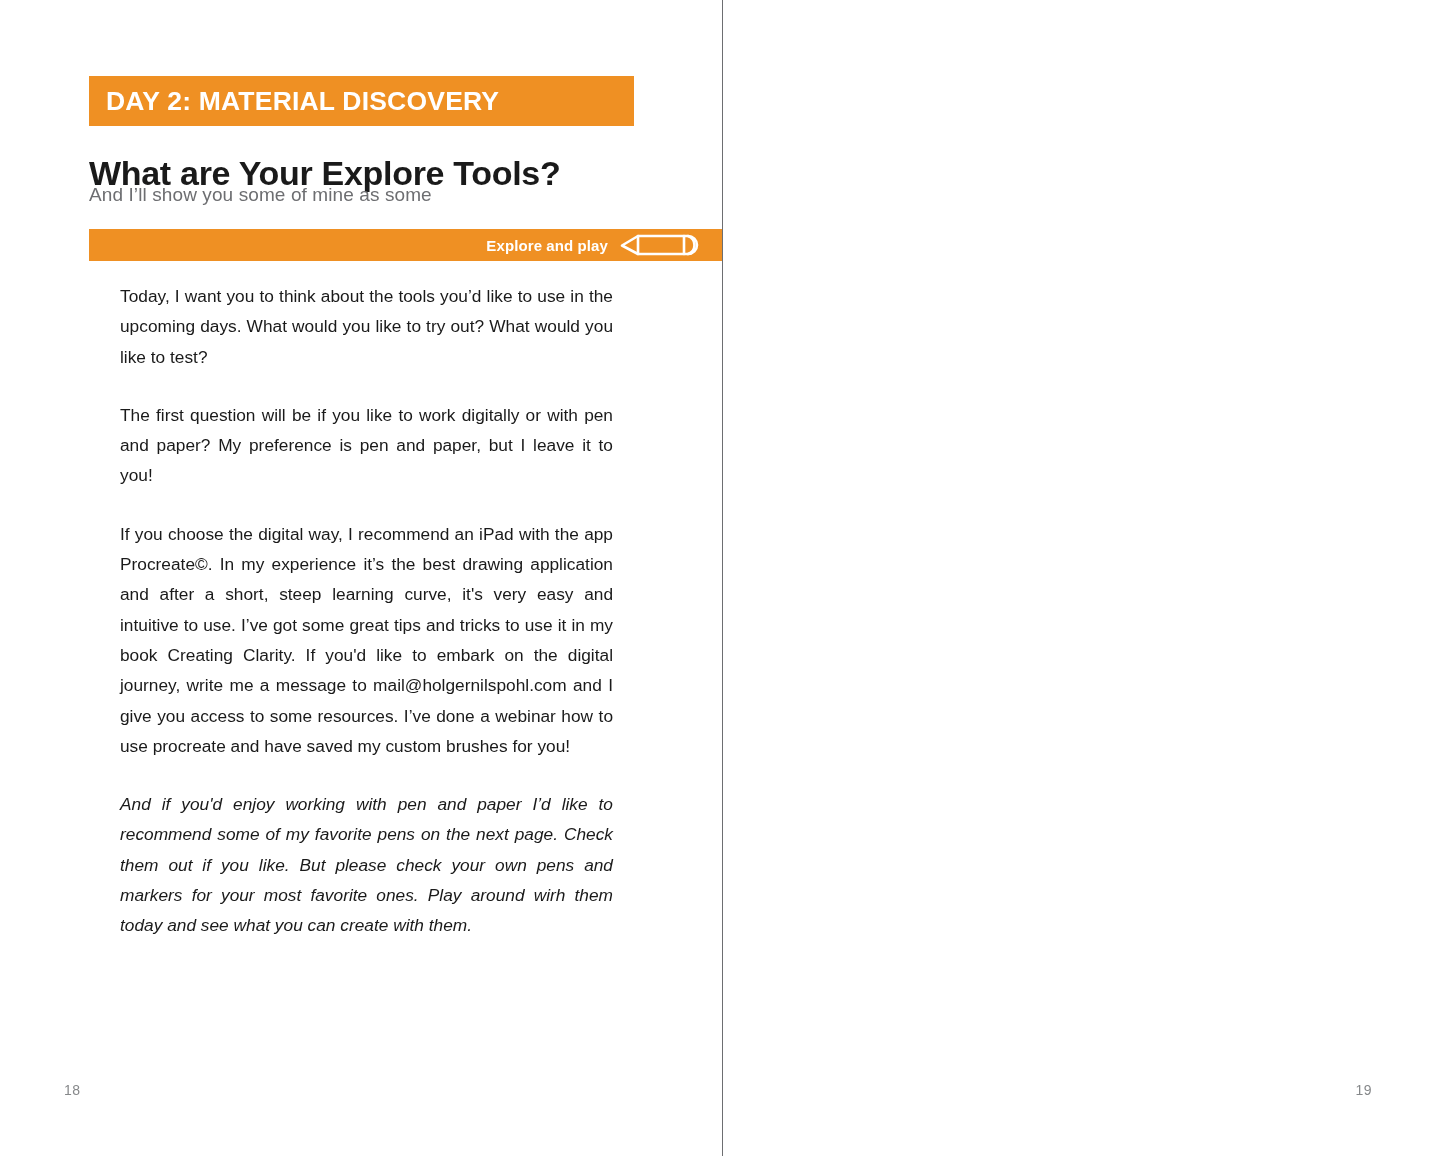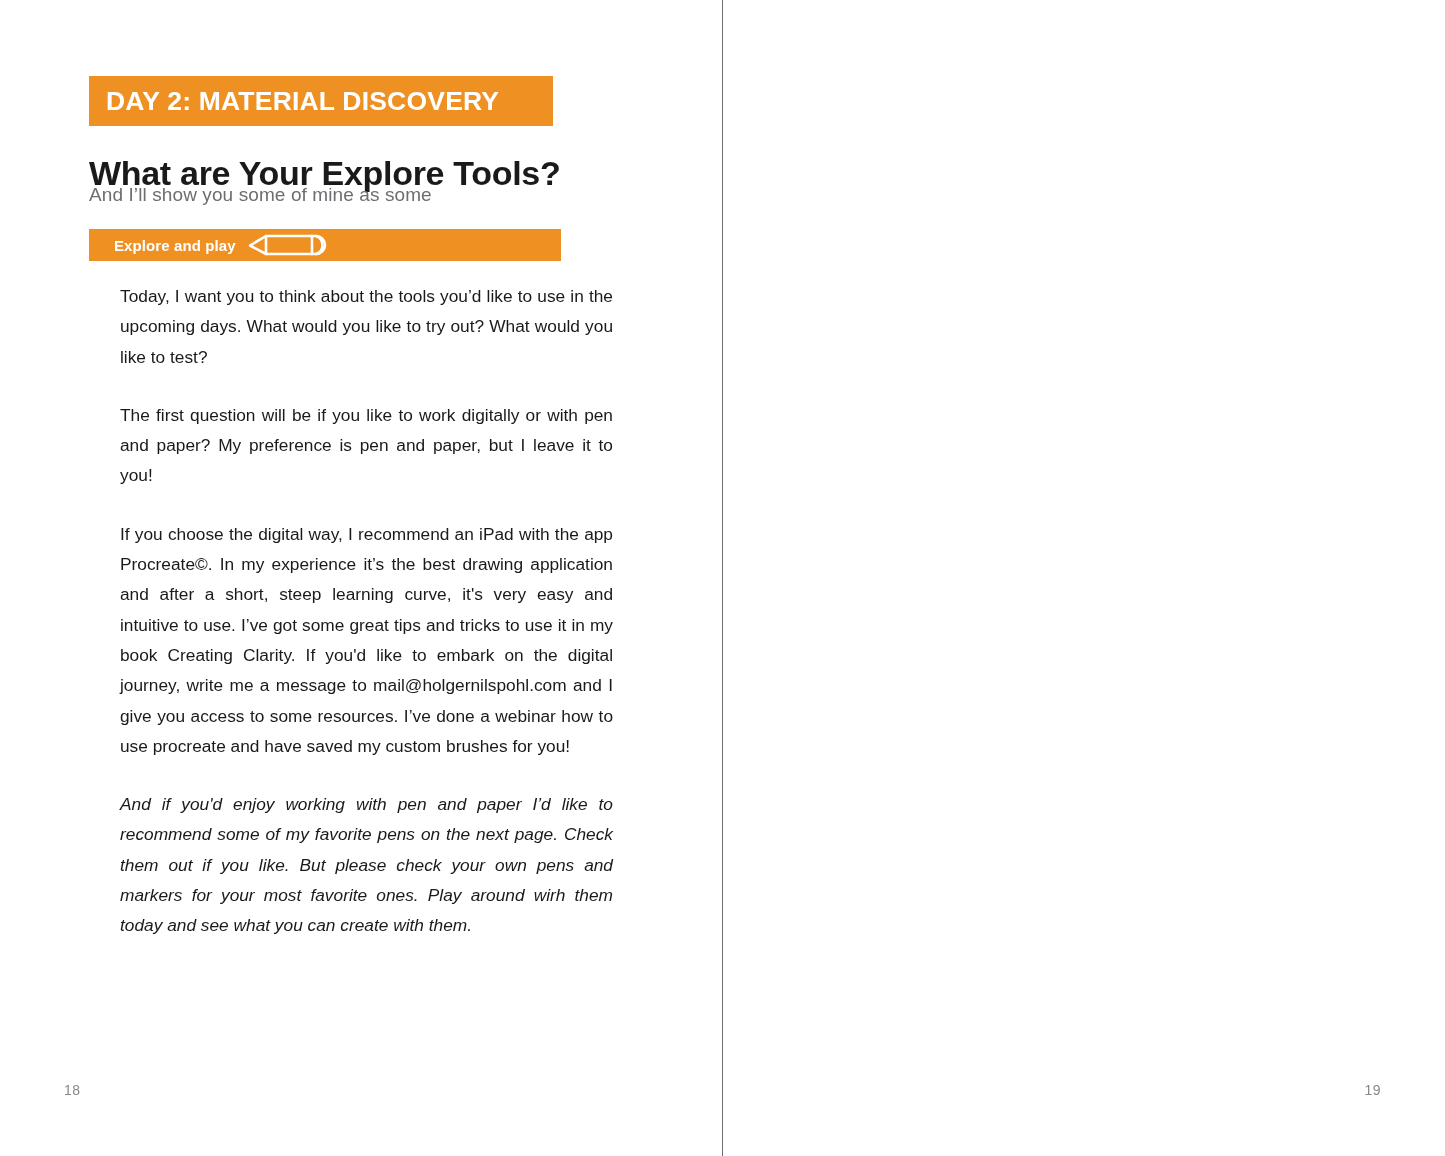--- a/index.html
+++ b/index.html
@@ -30,27 +30,27 @@
   .page-right { left: 723px; width: 722px; }
 
   .page-number {
     position: absolute;
     bottom: 58px;
     font-size: 14px;
     color: #86888a;
     letter-spacing: .5px;
   }
   .page-left .page-number  { left: 64px; }
-  .page-right .page-number { right: 64px; }
+  .page-right .page-number { right: 73px; }
 
   
   .day-banner {
     position: absolute;
     left: 89px; top: 76px;
-    width: 464px; height: 50px;
+    width: 545px; height: 50px;
     background: var(--orange);
     display: flex; align-items: center;
   }
   .day-banner-text {
     color: #ffffff;
     font-size: 26.5px;
     font-weight: bold;
     letter-spacing: .2px;
     padding-left: 17px;
     white-space: nowrap;
@@ -74,23 +74,23 @@
     width: 560px;
     font-size: 19px;
     color: #6d6e71;
     letter-spacing: .1px;
     white-space: nowrap;
   }
 
   .explore-bar {
     position: absolute;
     left: 89px; top: 229px;
-    width: 472px; height: 32px;
+    width: 633px; height: 32px;
     background: var(--orange);
-    display: flex; align-items: center; justify-content: flex-start;
+    display: flex; align-items: center; justify-content: flex-end;
   }
   .explore-label {
     color: #ffffff;
     font-size: 15px;
     font-weight: bold;
     padding-left: 25px;
     letter-spacing: .1px;
   }
   .pencil-icon { padding-right: 18px; display: flex; align-items: center; }
 

